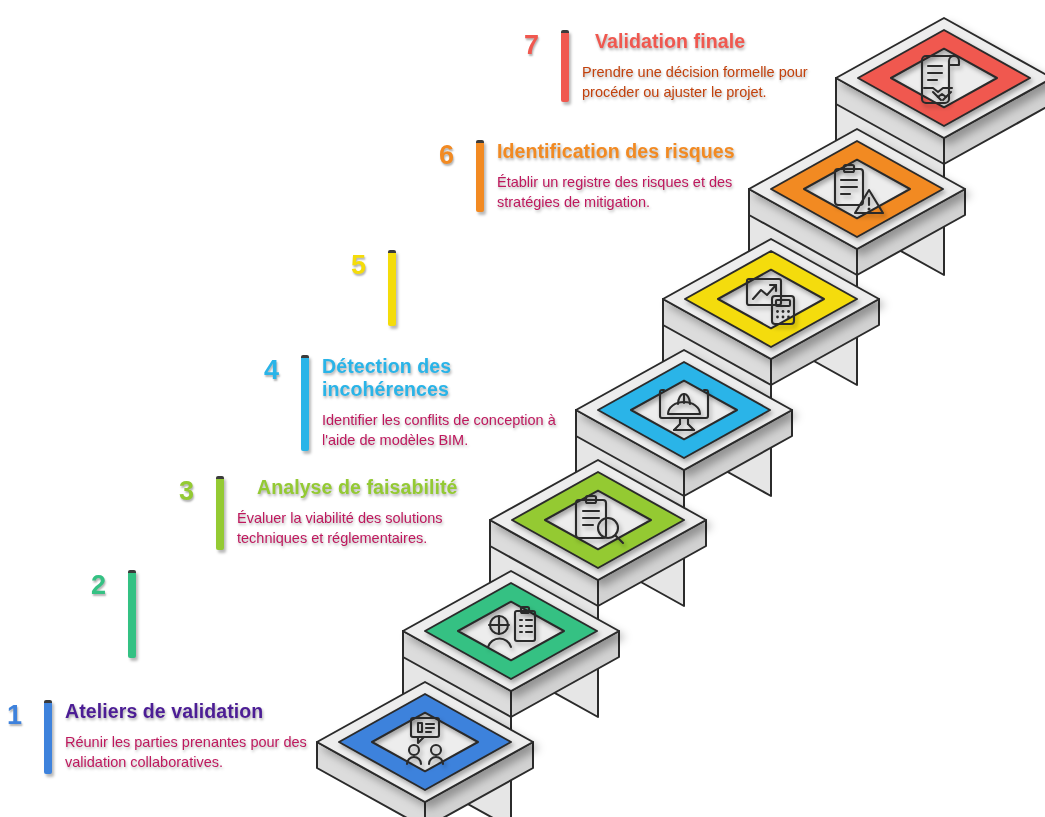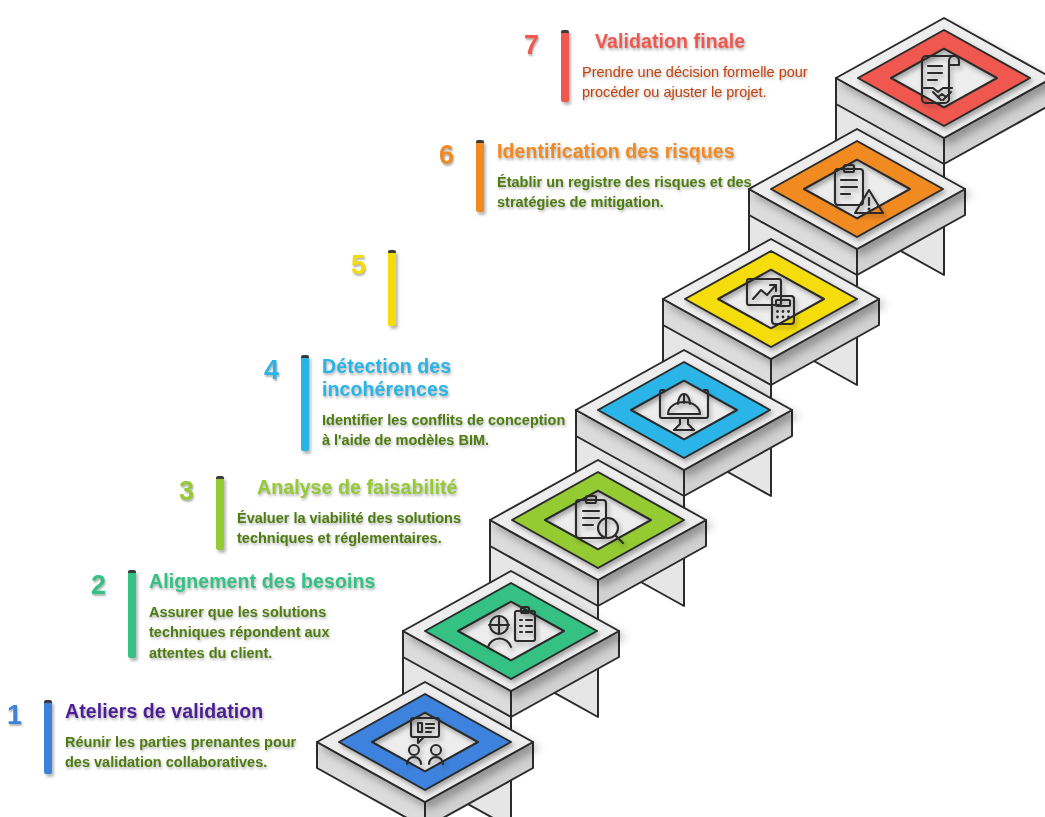--- a/index.html
+++ b/index.html
@@ -29,22 +29,22 @@
     box-sizing:border-box;
     box-shadow:2px 3px 3px rgba(0,0,0,.28);
   }
   .step-body{flex:1 1 auto;}
   .step-title{
     font-weight:700;font-size:19.5px;line-height:1.18;
     letter-spacing:.1px;margin:0 0 9px 0;
     text-shadow:1px 2px 3px rgba(0,0,0,.33);
   }
   .step-desc{
-    font-weight:700;font-size:14.5px;line-height:1.40;
-    color:#4d7c0f;margin:0;
+    font-weight:400;font-size:14.5px;line-height:1.40;
+    color:#be185d;margin:0;
     text-shadow:1px 2px 3px rgba(0,0,0,.30);
   }
   
   .light .step-desc{font-weight:400;color:#c2410c;}
 </style>
 </head>
 <body>
 
 <div id="stage">
 
@@ -210,24 +210,20 @@
     <div class="bar" style="height: 74px; background: rgb(148, 202, 51);"></div>
     <div class="step-body">
       <div class="step-title" style="color: rgb(148, 202, 51); margin-left: 20px;">Analyse de faisabilité</div>
       <div class="step-desc">Évaluer la viabilité des solutions techniques et réglementaires.</div>
     </div>
   </div>
 
   <div class="step-text" style="left:72px;top:570px;width:345px;">
     <div class="step-num" style="color: rgb(52, 193, 131);">2</div>
     <div class="bar" style="height: 88px; background: rgb(52, 193, 131);"></div>
-    <div class="step-body">
-      <div class="step-title" style="color: rgb(52, 193, 131);">Alignement des besoins</div>
-      <div class="step-desc" style="max-width:235px;">Assurer que les solutions techniques répondent aux attentes du client.</div>
-    </div>
   </div>
 
   <div class="step-text" style="left:-12px;top:700px;width:330px;">
     <div class="step-num" style="color: rgb(62, 130, 220);">1</div>
     <div class="bar" style="height: 74px; background: rgb(62, 130, 220);"></div>
     <div class="step-body">
       <div class="step-title" style="color: #4c1d95;">Ateliers de validation</div>
       <div class="step-desc">Réunir les parties prenantes pour des validation collaboratives.</div>
     </div>
   </div>

